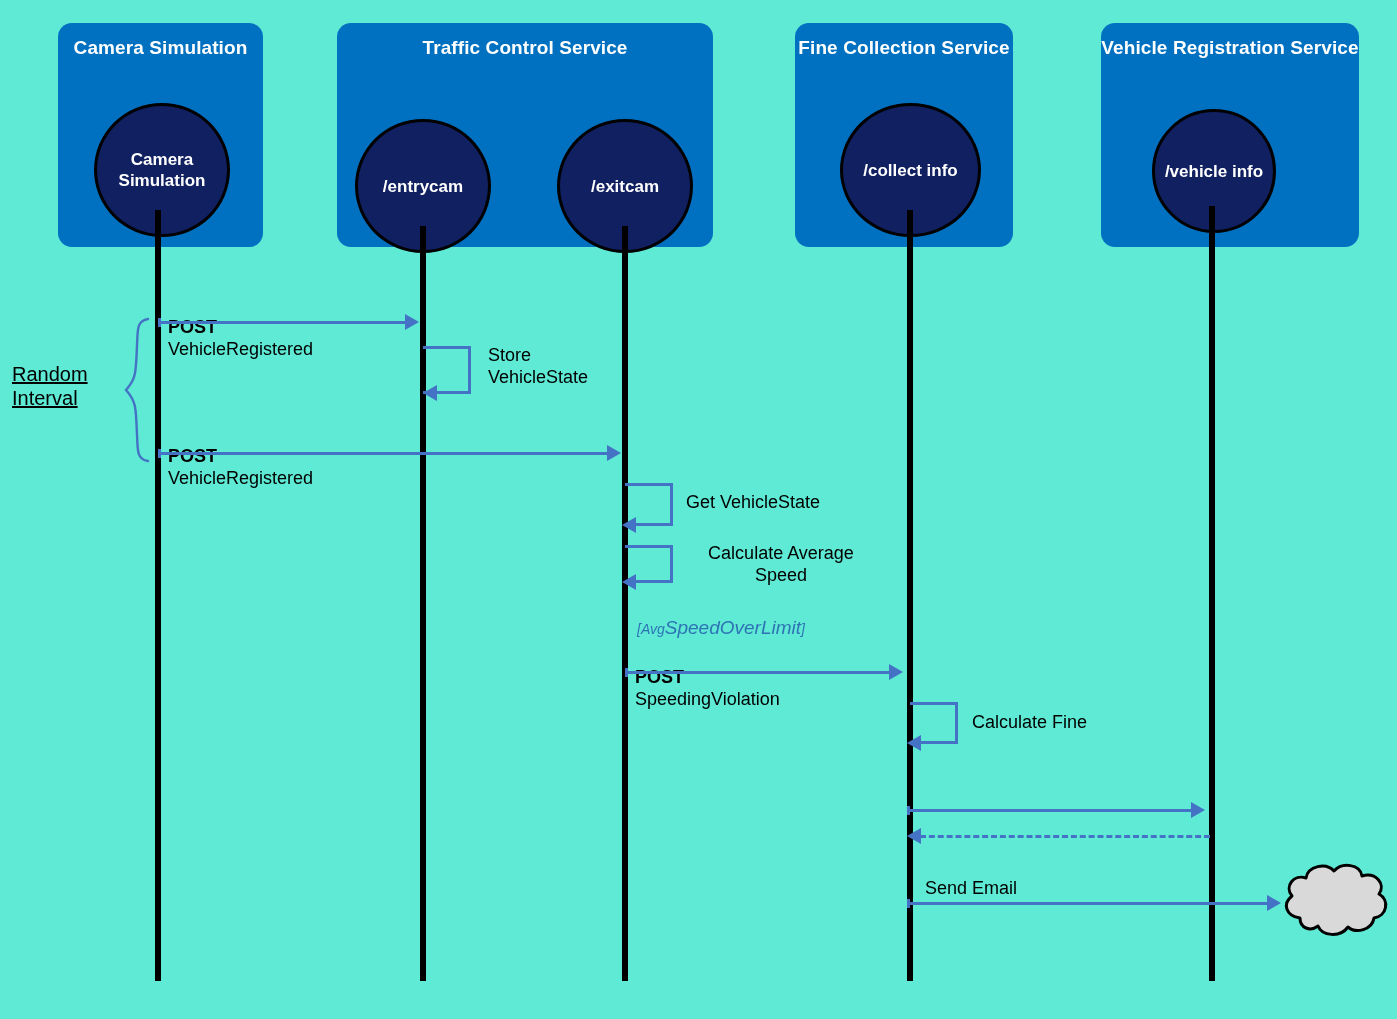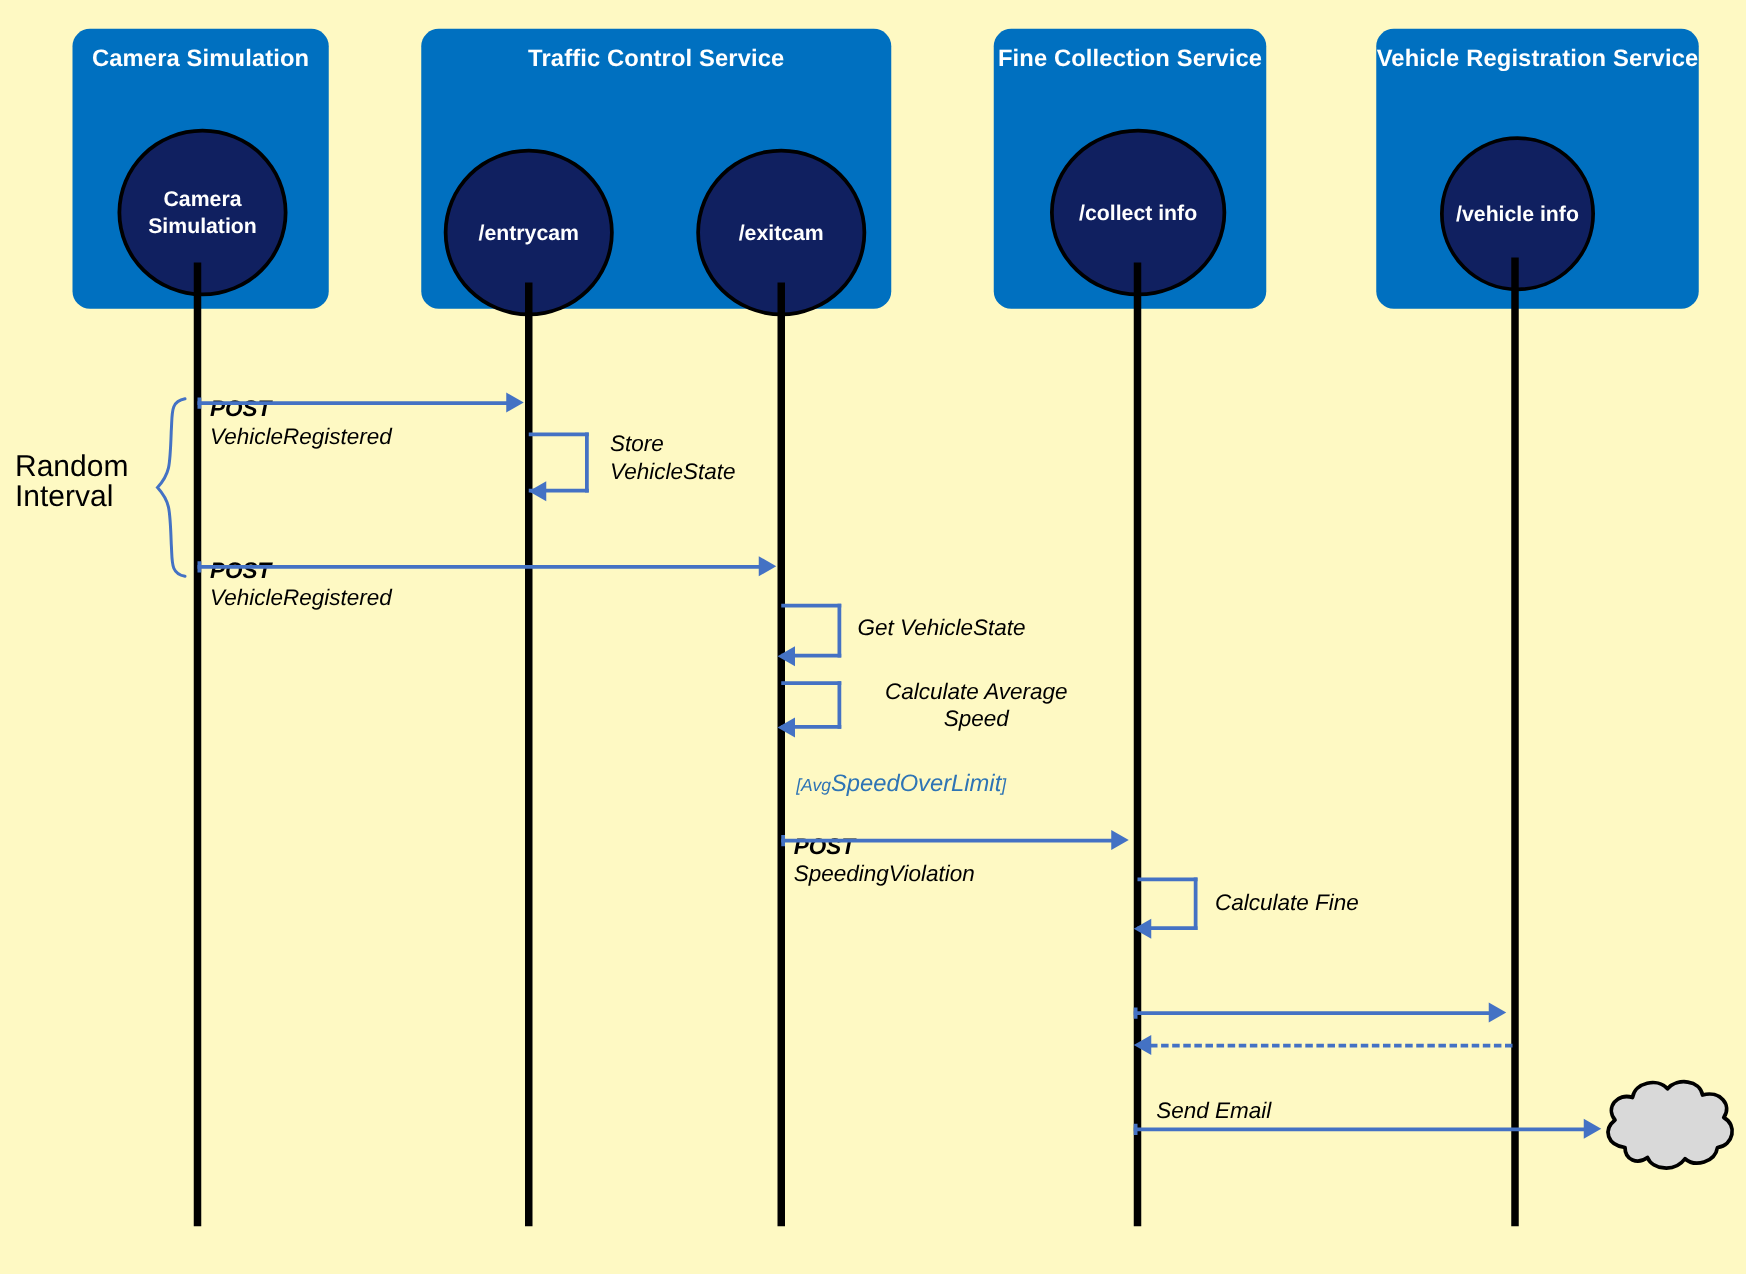--- a/index.html
+++ b/index.html
@@ -1,17 +1,17 @@
 <!DOCTYPE html>
 <html><head>
 <meta charset="utf-8">
 <style>
   html,body{margin:0;padding:0;background:#ffffff;}
   body{font-family:"Liberation Sans",sans-serif;}
-  #canvas{position:relative;width:1397px;height:1019px;background:#fef9c3;overflow:hidden;}
+  #canvas{position:relative;width:1397px;height:1019px;background:#5eead4;overflow:hidden;}
 
   
   .pbox{position:absolute;background:#0070C0;border-radius:14px;box-sizing:border-box;}
   .pbox .ptitle{
     position:absolute;left:0;right:0;top:12px;
     color:#ffffff;font-weight:bold;font-size:19px;line-height:25px;
     text-align:center;letter-spacing:.1px;
   }
   .ellipse{
     position:absolute;background:#102060;border:3px solid #000000;border-radius:50%;
@@ -32,25 +32,25 @@
   .msg-head.right{border-left:14px solid #4472C4;}
   .msg-head.left{border-right:14px solid #4472C4;}
   .msg-tail{position:absolute;width:3px;height:9px;background:#4472C4;}
   .msg-dashed{position:absolute;height:0;border-top:3px dashed #4472C4;}
 
   
   .selfcall{position:absolute;box-sizing:border-box;
     border-top:3px solid #4472C4;border-right:3px solid #4472C4;border-bottom:3px solid #4472C4;}
 
   
-  .lbl{position:absolute;color:#000000;font-size:18px;line-height:22px;white-space:pre-line;font-style:italic;}
+  .lbl{position:absolute;color:#000000;font-size:18px;line-height:22px;white-space:pre-line;}
   .lbl b{font-weight:bold;}
   .lbl-guard{position:absolute;color:#2E74B5;font-style:italic;font-size:19px;line-height:22px;font-weight:400;}
   .lbl-guard .small{font-size:14px;}
-  .lbl-note{position:absolute;color:#000000;font-size:24px;line-height:24px;white-space:pre-line;}
+  .lbl-note{position:absolute;color:#000000;font-size:20px;line-height:24px;white-space:pre-line;text-decoration:underline;}
 
   
   .brace{position:absolute;}
 
   
   .cloud{position:absolute;}
 </style>
 </head>
 <body>
 

